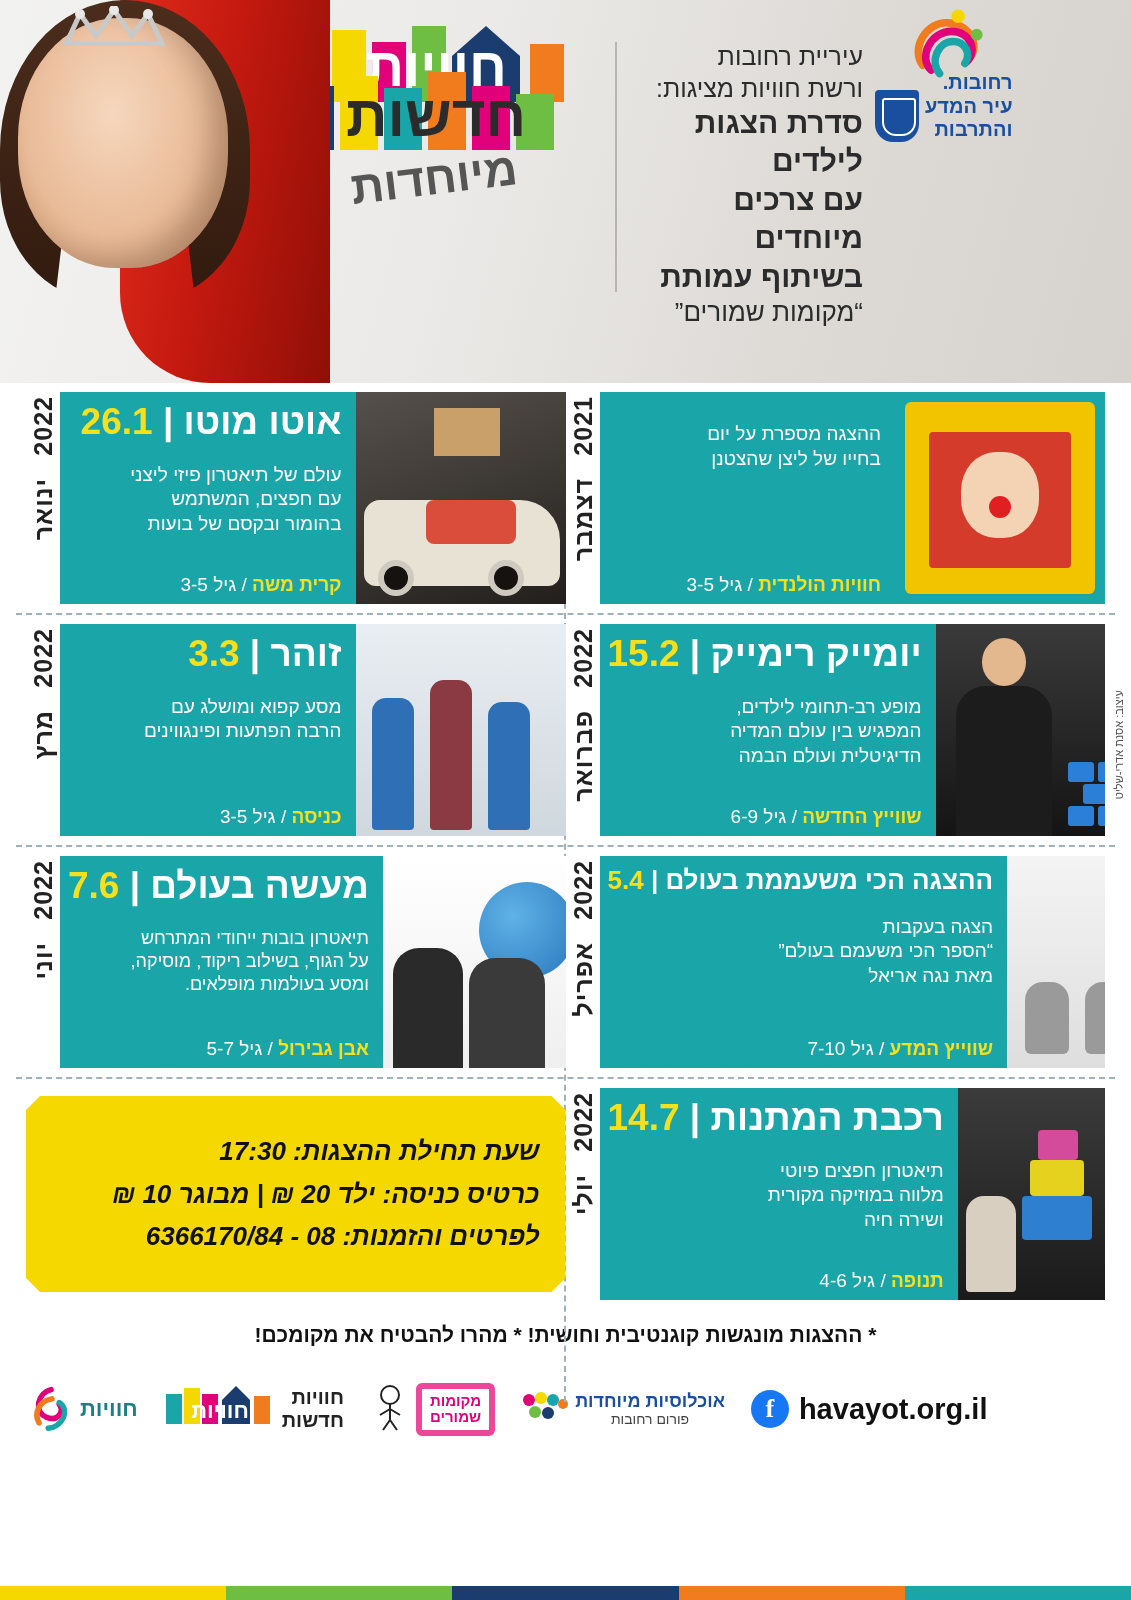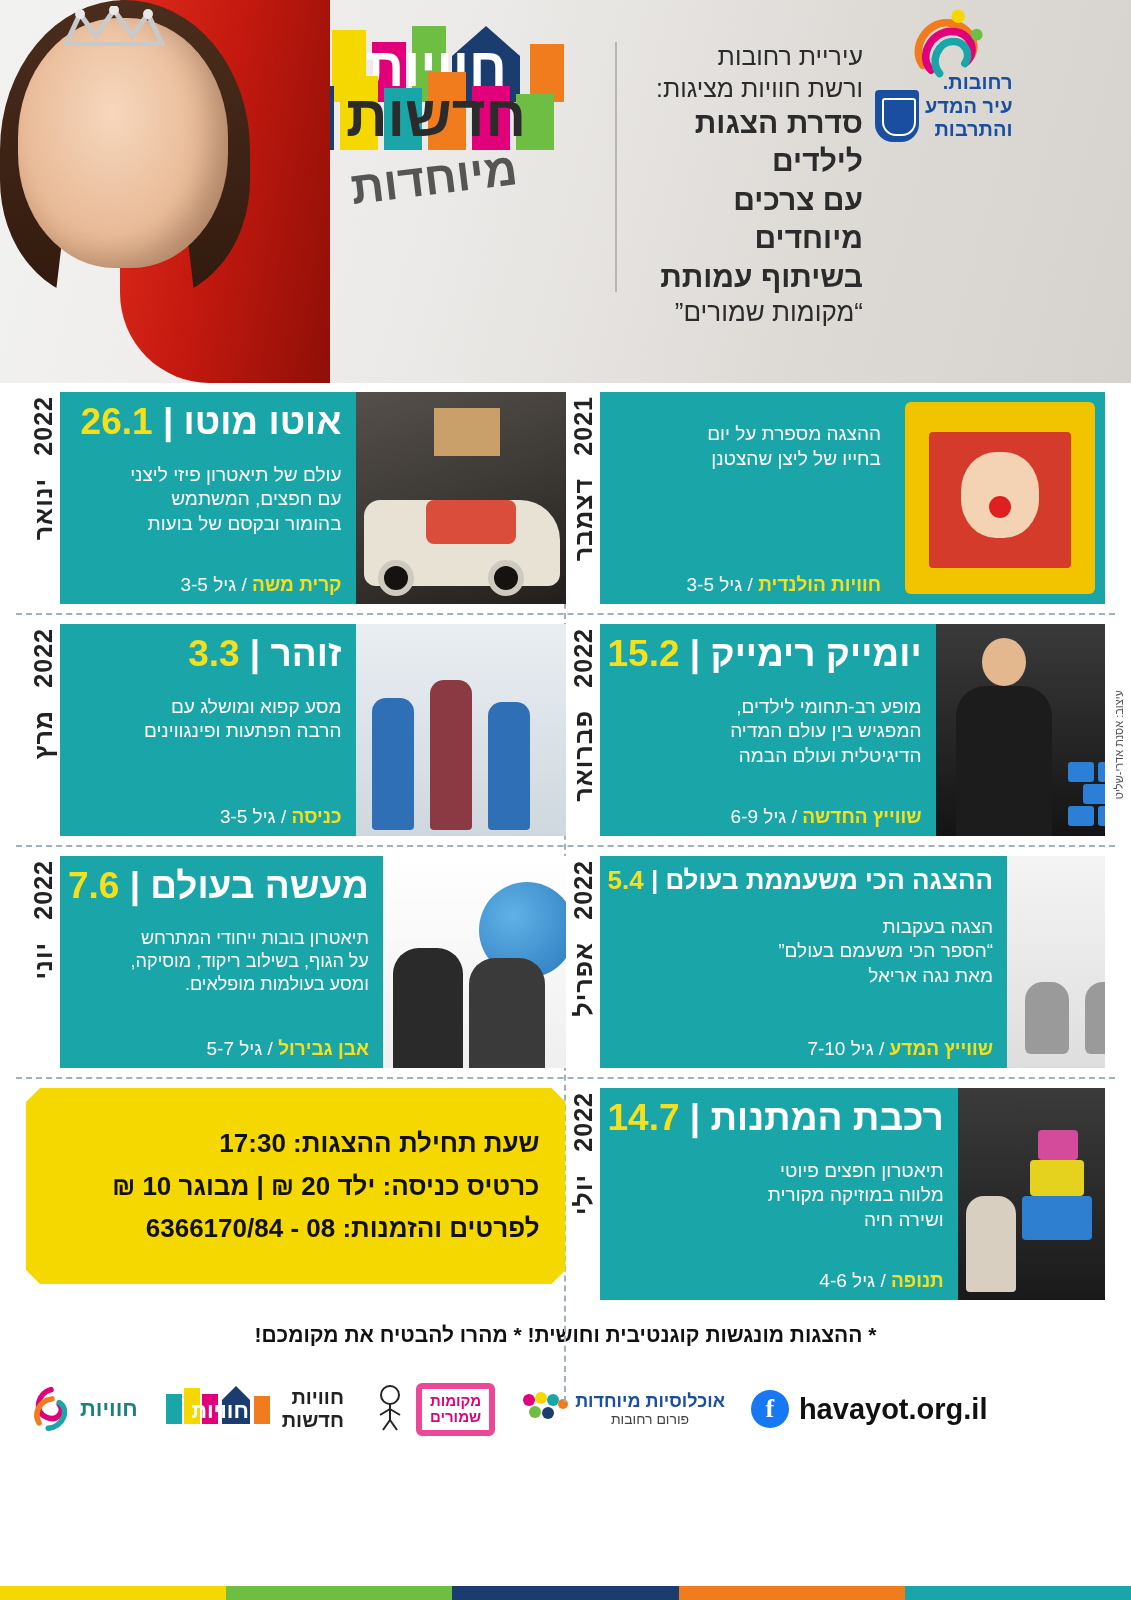--- a/index.html
+++ b/index.html
@@ -171,21 +171,21 @@
   .ph-train .p1 { position: absolute; bottom: 8px; left: 8px; width: 50px; height: 96px; background: #d9cfc0; border-radius: 18px 18px 4px 4px; }
   .ph-train .p2 { position: absolute; bottom: 8px; left: 150px; width: 52px; height: 92px; background: #6c6359; border-radius: 18px 18px 4px 4px; }
 
   .dashed-h { height: 0; border-top: 2px dashed #9fb1bb; margin: 0 2px; }
   .dashed-v {
     position: absolute; top: 392px; bottom: 198px; right: 50%; width: 0;
     border-right: 2px dashed #9fb1bb;
   }
 
   
-  .infobox-wrap { width: 50%; padding: 9px 0 9px 12px; display: flex; align-items: flex-start; }
+  .infobox-wrap { width: 50%; padding: 9px 0 9px 12px; display: flex; align-items: center; font-style: italic; }
   .infobox {
     background: #f5d800; color: #111; width: 100%; height: 196px;
     padding: 22px 26px; text-align: right; position: relative;
     display: flex; flex-direction: column; justify-content: center; gap: 10px;
     clip-path: polygon(0 14px, 14px 0, calc(100% - 14px) 0, 100% 14px, 100% calc(100% - 14px), calc(100% - 14px) 100%, 14px 100%, 0 calc(100% - 14px));
   }
   .infobox div { font-size: 26px; font-weight: bold; line-height: 1.25; }
 
   
   .note {

